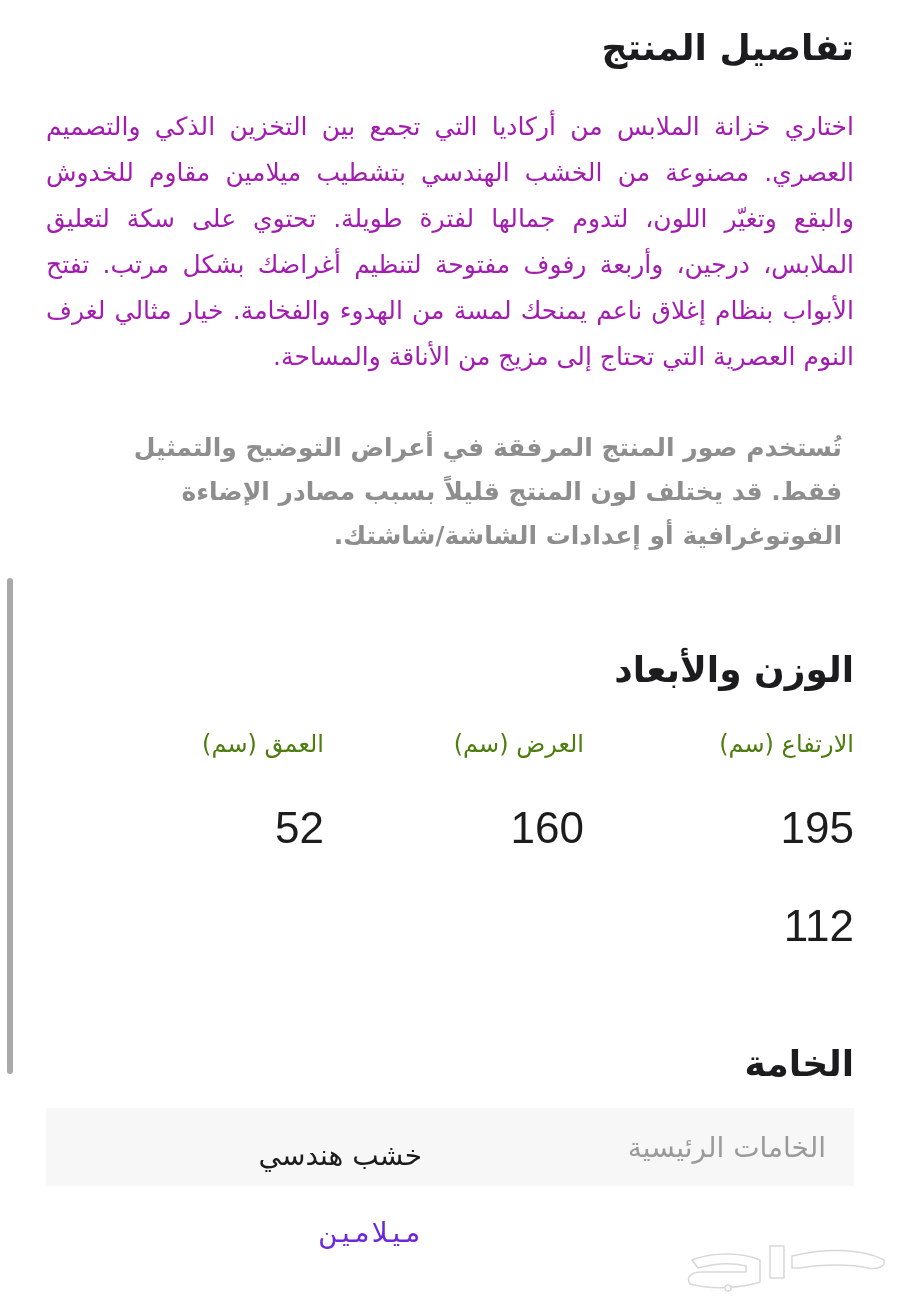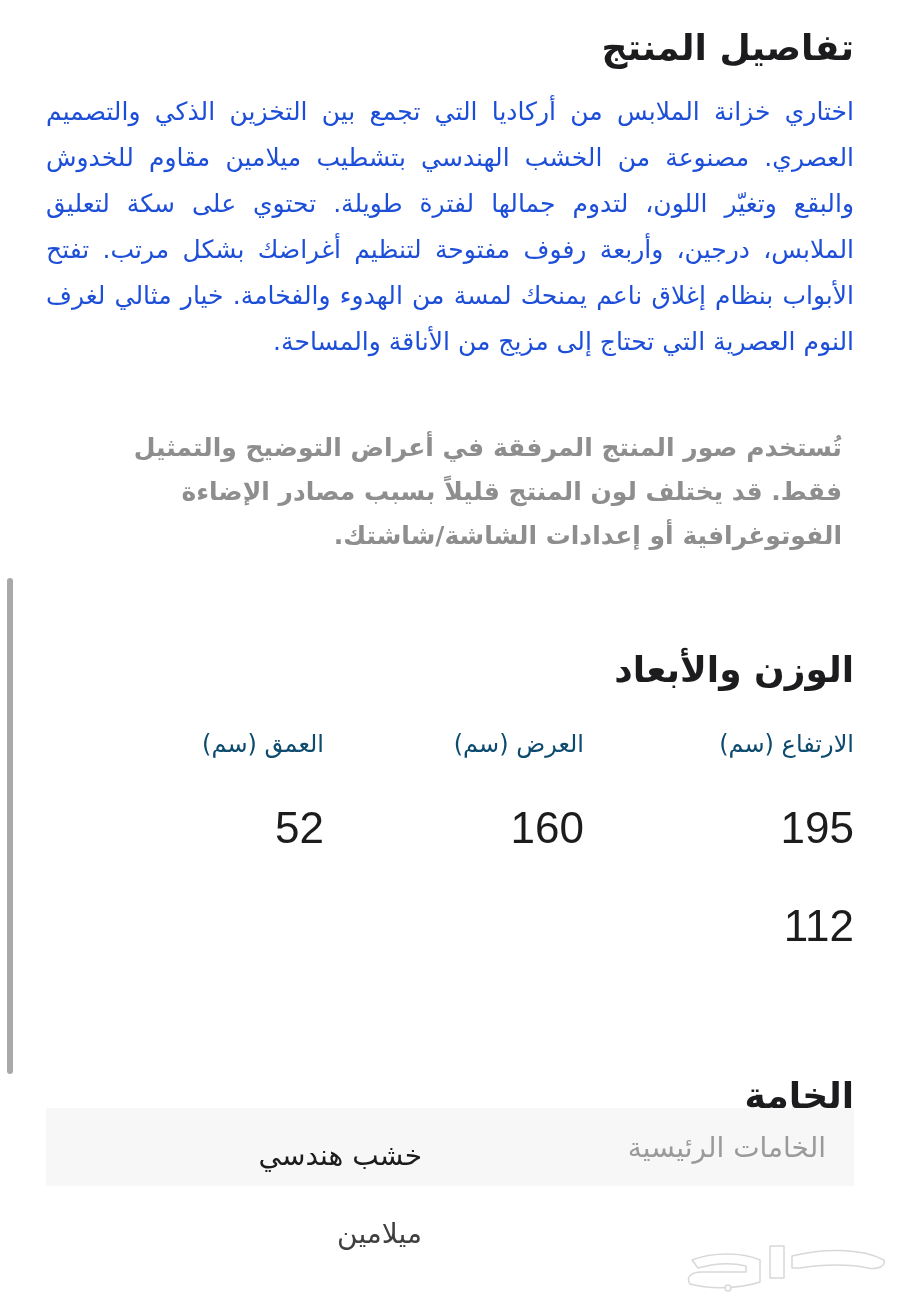--- a/index.html
+++ b/index.html
@@ -29,26 +29,26 @@
       line-height: 1.2;
       text-align: right;
     }
     .title-details {
       position: absolute;
       top: 26px;
       right: 0;
     }
     .description {
       position: absolute;
-      top: 89px;
+      top: 104px;
       right: 0;
       left: 0;
       font-size: 25px;
       line-height: 46px;
-      color: #1d4ed8;
+      color: #a21caf;
       text-align: justify;
       margin: 0;
     }
     .disclaimer {
       position: absolute;
       top: 414px;
       right: 0;
       left: 0;
       font-size: 25px;
       font-weight: bold;
@@ -67,34 +67,34 @@
       top: 722px;
       right: 0;
       width: 680px;
     }
     .dim-col {
       position: absolute;
       text-align: right;
     }
     .dim-label {
       font-size: 24px;
-      color: #0c4a6e;
+      color: #4d7c0f;
       line-height: 44px;
       white-space: nowrap;
     }
     .dim-value {
       font-family: "Liberation Sans", sans-serif;
       font-size: 44px;
       color: #1c1c1c;
       line-height: 60px;
       margin-top: 32px;
     }
     .title-material {
       position: absolute;
-      top: 1074px;
+      top: 1042px;
       right: 0;
       text-align: center;
     }
     .materials-table {
       position: absolute;
       top: 1108px;
       right: 0;
       left: 0;
     }
     .mat-row {
@@ -117,21 +117,21 @@
       position: absolute;
       right: 432px;
       top: 50%;
       transform: translateY(-50%);
       font-size: 28px;
       color: #1c1c1c;
       white-space: nowrap;
       margin-top: 8px;
     }
     .mat-row.faded .mat-label { color: #c6c6c6; }
-    .mat-row.faded .mat-value { color: #404040; }
+    .mat-row.faded .mat-value { color: #6d28d9; font-family: Liberation Mono, monospace; }
     .scrollbar {
       position: absolute;
       left: 7px;
       top: 578px;
       width: 6px;
       height: 496px;
       border-radius: 3px;
       background: #a9a9a9;
     }
     .watermark {

